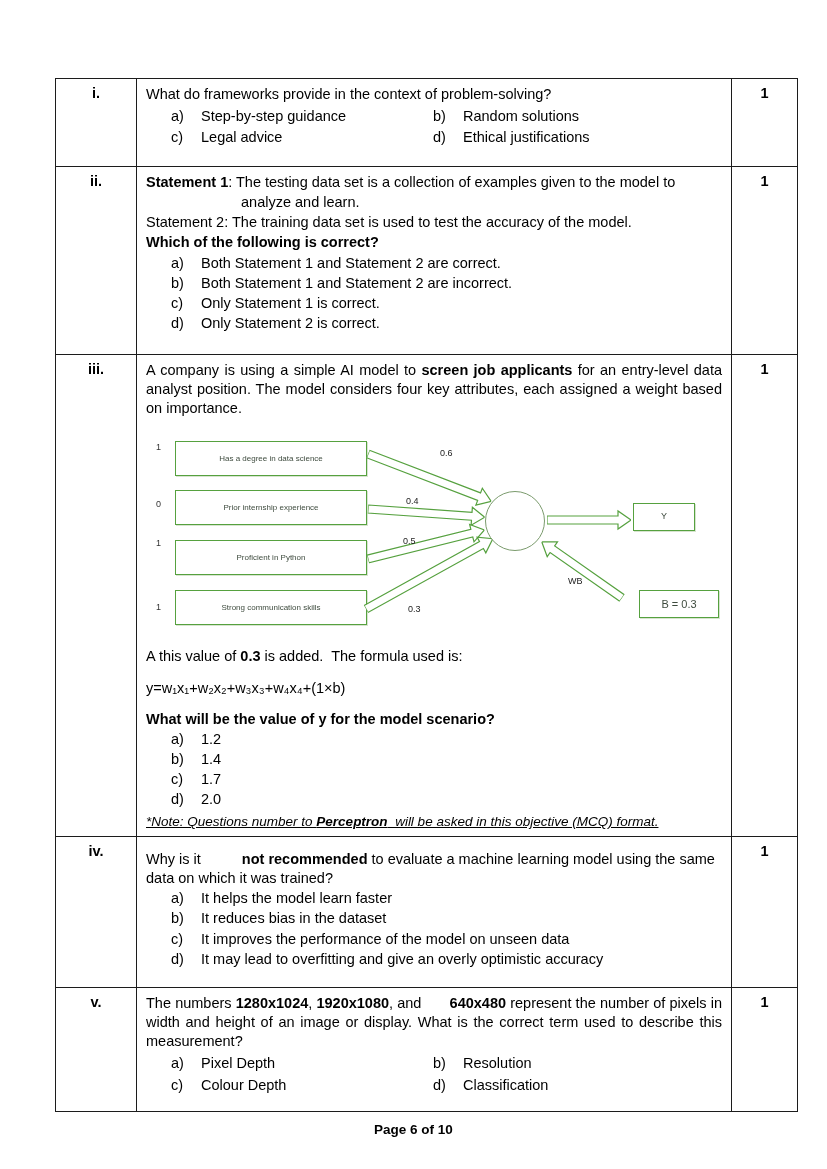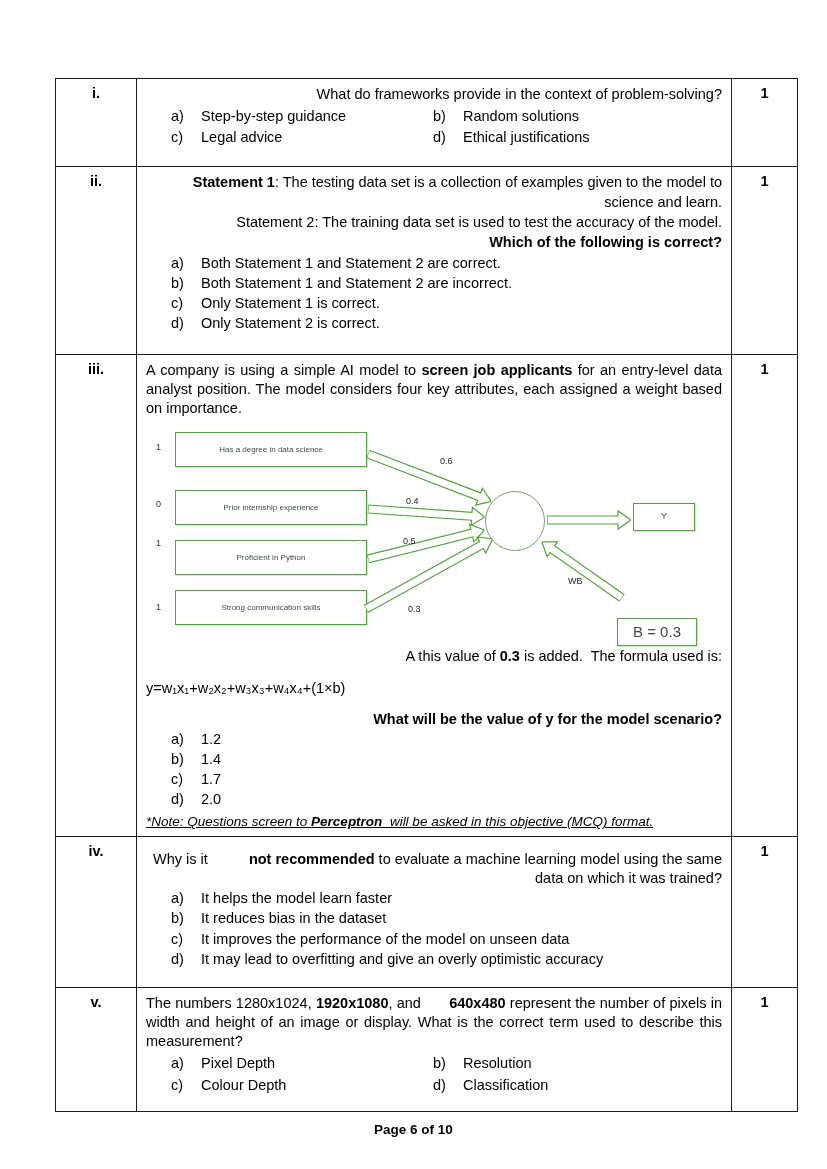--- a/index.html
+++ b/index.html
@@ -12,21 +12,21 @@
     border-collapse:collapse;table-layout:fixed;
   }
   .exam-table td{
     border:1.6px solid #1c1c1c;vertical-align:top;
     padding:5px 9px;font-size:14.5px;line-height:1.32;
   }
   td.numcol{width:62px;text-align:center;font-weight:bold;}
   td.markcol{width:47px;text-align:center;font-weight:bold;}
   td.content{width:576px;}
   .title{font-weight:bold;font-size:15px;}
-  .line{margin:1px 0;text-align:right;}
+  .line{margin:1px 0;}
   .indent2{margin-left:95px;}
   .opts{margin-left:25px;margin-top:1px;}
   .opt{display:flex;margin:1px 0;}
   .ol{width:30px;flex:0 0 30px;}
   .optgrid{display:grid;grid-template-columns:262px auto;margin-left:25px;margin-top:2px;}
   .justify{text-align:justify;}
   .note{text-decoration:underline;font-size:13.5px;margin-top:4px;}
   .formula{margin:12px 0;}
   
   .diagram{position:relative;width:562px;height:207px;margin:10px 0 12px 2px;}
@@ -37,21 +37,21 @@
     font-size:8px;color:#3d4a3d;text-align:center;
   }
   .inbox{left:27px;width:190px;height:33px;}
   .dval{position:absolute;left:8px;font-size:9px;color:#333;}
   .wlab{position:absolute;font-size:9px;color:#222;}
   .sumnode{
     position:absolute;left:337px;top:63px;width:58px;height:58px;
     border:1.3px solid #7b9b6d;border-radius:50%;background:#fff;
   }
   .ybox{left:485px;top:75px;width:60px;height:26px;font-size:9px;}
-  .bbox{left:469px;top:162px;width:78px;height:26px;font-size:15px;margin-top:28px;}
+  .bbox{left:491px;top:162px;width:78px;height:26px;font-size:11px;}
   .wb{position:absolute;left:420px;top:148px;font-size:9px;color:#222;}
   .barrow{position:absolute;transform-origin:0 50%;height:22px;}
   
   .footer{
     position:absolute;left:0;top:1122px;width:827px;text-align:center;
     font-size:13.5px;font-weight:bold;
   }
 </style>
 </head>
 <body>
@@ -83,21 +83,21 @@
             </div>
       </div>
     </td>
     <td class="markcol">1</td>
   </tr>
 
   <tr>
     <td class="numcol" style="height:177px">ii.</td>
     <td class="content">
       <div class="line"><span style="font-weight: bold;">Statement 1</span><span>: The testing data set is a collection of examples given to the model to</span></div>
-      <div class="line indent2">science and learn.</div>
+      <div class="line indent2">analyze and learn.</div>
       <div class="line"><span style="font-weight: normal;">Statement 2</span><span>: The training data set is used to test the accuracy of the model.</span></div>
       <div class="line"><span style="font-weight: bold; margin-top: 44px;">Which of the following is correct?</span></div>
       <div class="opts">
         <div class="opt">
               <span class="ol">a)</span>
               <span>Both Statement 1 and Statement 2 are correct.</span>
             </div>
         <div class="opt">
               <span class="ol">b)</span>
               <span>Both Statement 1 and Statement 2 are incorrect.</span>
@@ -120,21 +120,21 @@
     <td class="content">
       <div class="line justify"><span>A company is using a simple AI model to </span><span style="font-weight: bold;">screen job applicants</span><span> for an entry-level data analyst position. The model considers four key attributes, each assigned a weight based on importance.</span></div>
 
       <div class="diagram">
 
         <span class="dval" style="top:14px">1</span>
         <span class="dval" style="top:71px">0</span>
         <span class="dval" style="top:110px">1</span>
         <span class="dval" style="top:174px">1</span>
 
-        <div class="dbox inbox" style="top:4px">Has a degree in data science</div>
+        <div class="dbox inbox" style="top:13px">Has a degree in data science</div>
         <div class="dbox inbox" style="top:62px">Prior internship experience</div>
         <div class="dbox inbox" style="top:112px">Proficient in Python</div>
         <div class="dbox inbox" style="top:162px">Strong communication skills</div>
 
         <span class="barrow" style="left:220px;top:15px;transform:rotate(21deg)">
           <svg width="132" height="22" viewBox="0 0 132 22">
                 <polygon points="0,7 119,7 119,2 132,11 119,20 119,15 0,15" fill="#fff" stroke="#56a13f" stroke-width="1.2"></polygon>
               </svg>
         </span>
         <span class="barrow" style="left:220px;top:70px;transform:rotate(4deg)">
@@ -156,21 +156,21 @@
           <svg width="84" height="22" viewBox="0 0 84 22">
                 <polygon points="0,7 71,7 71,2 84,11 71,20 71,15 0,15" fill="#fff" stroke="#56a13f" stroke-width="1.2"></polygon>
               </svg>
         </span>
         <span class="barrow" style="left:474px;top:159px;transform:rotate(-145deg)">
           <svg width="98" height="22" viewBox="0 0 98 22">
                 <polygon points="0,7 85,7 85,2 98,11 85,20 85,15 0,15" fill="#fff" stroke="#56a13f" stroke-width="1.2"></polygon>
               </svg>
         </span>
 
-        <span class="wlab" style="left:292px;top:28px">0.6</span>
+        <span class="wlab" style="left:292px;top:20px">0.6</span>
         <span class="wlab" style="left:258px;top:68px">0.4</span>
         <span class="wlab" style="left:255px;top:108px">0.5</span>
         <span class="wlab" style="left:260px;top:176px">0.3</span>
 
         <div class="sumnode"></div>
         <div class="dbox ybox">Y</div>
         <span class="wb">WB</span>
         <div class="dbox bbox">B = 0.3</div>
       </div>
 
@@ -188,21 +188,21 @@
             </div>
         <div class="opt">
               <span class="ol">c)</span>
               <span>1.7</span>
             </div>
         <div class="opt">
               <span class="ol">d)</span>
               <span>2.0</span>
             </div>
       </div>
-      <div class="note"><span style="font-style: italic;">*Note: Questions screen to </span><span style="font-weight: bold; font-style: italic;">Perceptron</span><span style="font-style: italic;">&nbsp; will be asked in this objective (MCQ) format.</span></div>
+      <div class="note"><span style="font-style: italic;">*Note: Questions number to </span><span style="font-weight: bold; font-style: italic;">Perceptron</span><span style="font-style: italic;">&nbsp; will be asked in this objective (MCQ) format.</span></div>
     </td>
     <td class="markcol">1</td>
   </tr>
 
   <tr>
     <td class="numcol" style="height:140px">iv.</td>
     <td class="content">
       <div class="line" style="margin-top:8px"><span>Why is it </span><span style="font-weight: bold; padding-left: 37px;">not recommended</span><span> to evaluate a machine learning model using the same data on which it was trained?</span></div>
       <div class="opts">
         <div class="opt">
@@ -222,21 +222,21 @@
               <span>It may lead to overfitting and give an overly optimistic accuracy</span>
             </div>
       </div>
     </td>
     <td class="markcol">1</td>
   </tr>
 
   <tr>
     <td class="numcol" style="height:113px">v.</td>
     <td class="content">
-      <div class="line justify"><span>The numbers </span><span style="font-weight: normal;">1280x1024</span><span>, </span><span style="font-weight: bold;">1920x1080</span><span>, and </span><span style="font-weight: bold; margin-left: 24px;">640x480</span><span> represent the number of pixels in width and height of an image or display. What is the correct term used to describe this measurement?</span></div>
+      <div class="line justify"><span>The numbers </span><span style="font-weight: bold;">1280x1024</span><span>, </span><span style="font-weight: bold;">1920x1080</span><span>, and </span><span style="font-weight: bold; margin-left: 24px;">640x480</span><span> represent the number of pixels in width and height of an image or display. What is the correct term used to describe this measurement?</span></div>
       <div class="optgrid">
         <div class="opt">
               <span class="ol">a)</span>
               <span>Pixel Depth</span>
             </div>
         <div class="opt">
               <span class="ol">b)</span>
               <span>Resolution</span>
             </div>
         <div class="opt">

